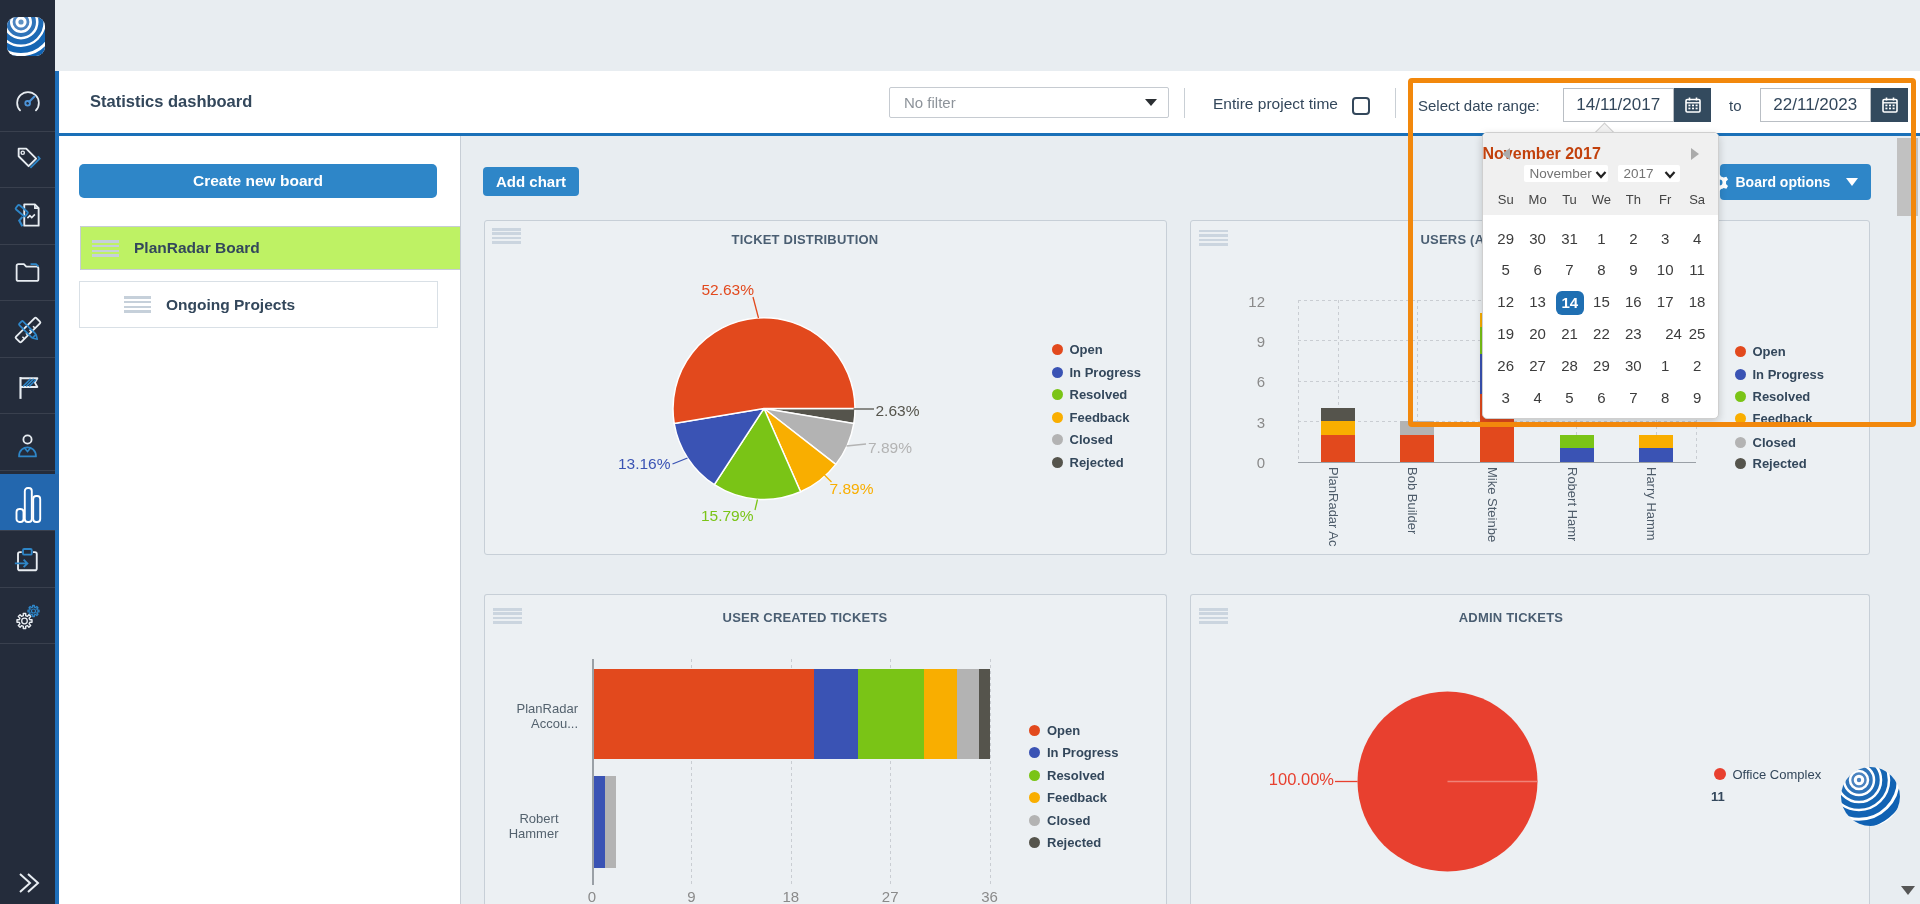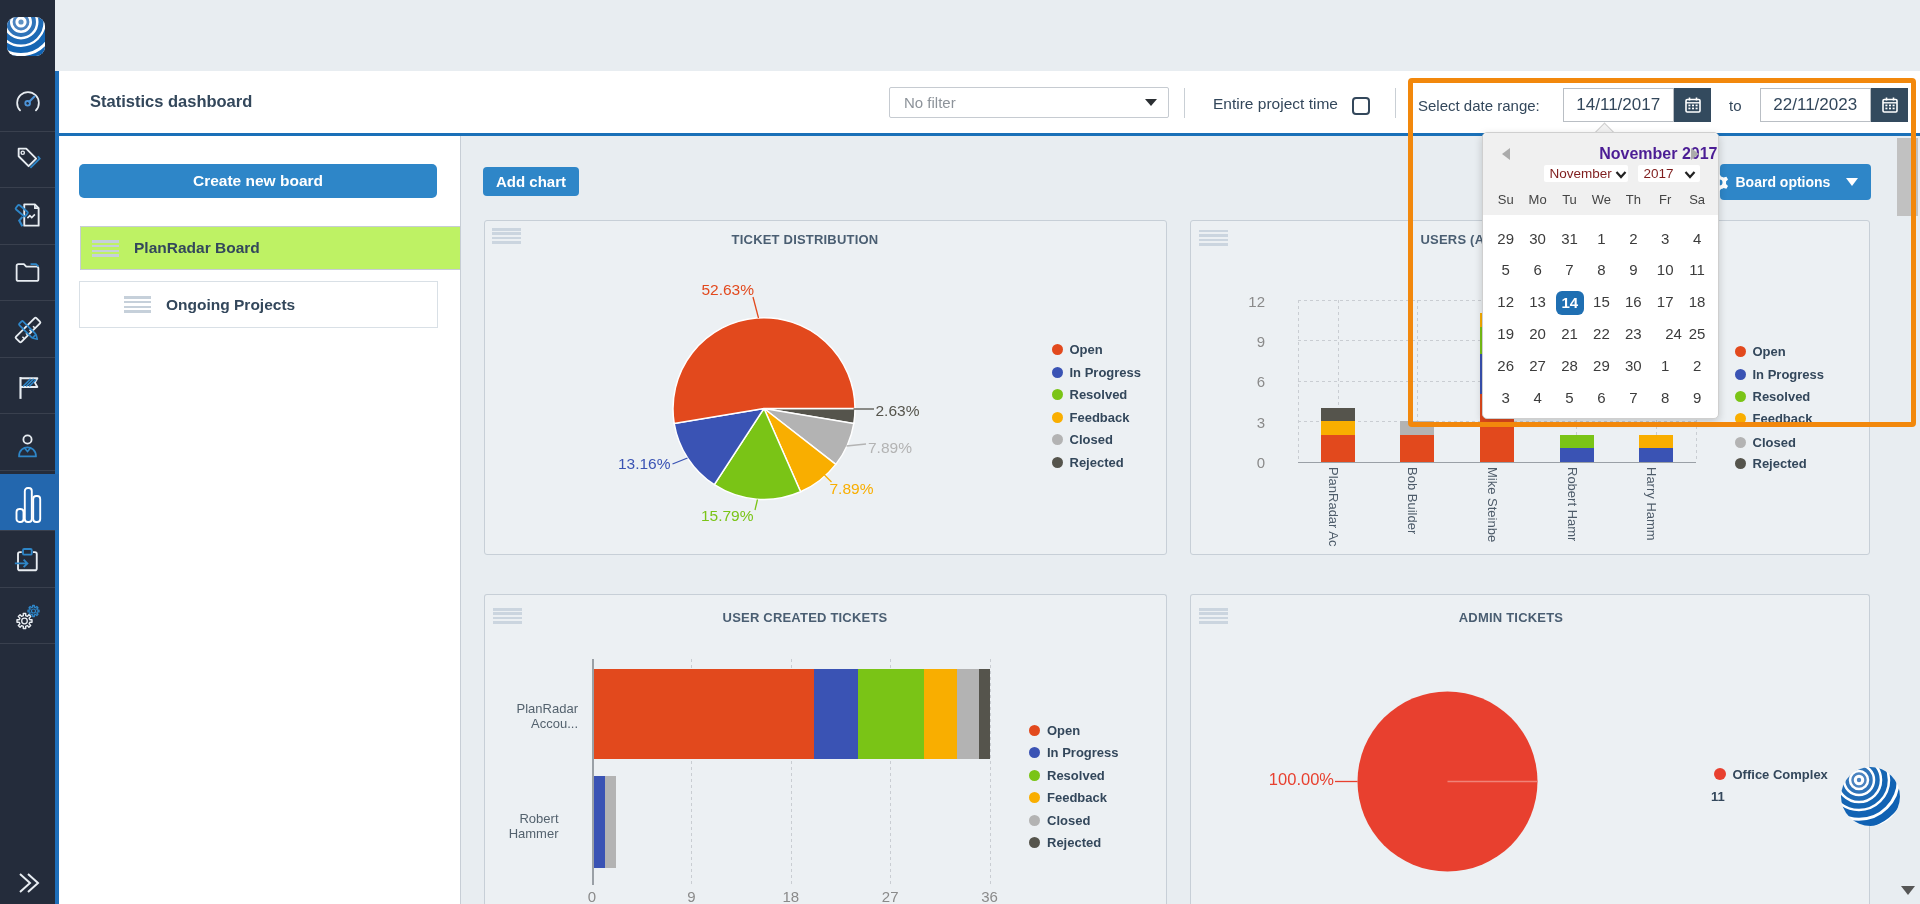--- a/index.html
+++ b/index.html
@@ -43,21 +43,21 @@
 .axlab { position:absolute; font-size:15px; color:#8A8A8A; }
 .dashv { position:absolute; width:1px; background:repeating-linear-gradient(to bottom,#C9CDD2 0 3px,transparent 3px 6px); }
 .dashh { position:absolute; height:1px; background:repeating-linear-gradient(to right,#C9CDD2 0 3px,transparent 3px 6px); }
 .bar { position:absolute; }
 .xlab { position:absolute; font-size:13px; color:#4E5C6A; white-space:nowrap; transform:rotate(90deg); transform-origin:top left; }
 .rowlab { position:absolute; font-size:13px; color:#54626E; text-align:right; white-space:nowrap; }
 
 #calpop { left:1481.5px; top:131.5px; width:237px; height:287.5px; background:#fff; border:1px solid #CFCFCF; border-radius:5px; box-shadow:0 3px 9px rgba(0,0,0,0.18); z-index:40; }
 #calcaret { left:1596px; top:125.5px; width:17px; height:17px; background:#F2F2F2; border-top:1px solid #CFCFCF; border-left:1px solid #CFCFCF; transform:rotate(45deg); z-index:39; }
 #calhead { position:absolute; left:0; top:0; width:100%; height:82px; background:#F0F0F0; border-radius:5px 5px 0 0; }
-.calsel { position:absolute; height:17px; background:#fff; border:none; border-radius:2px; font-size:13.5px; color:#7f1d1d; display:flex; align-items:center; padding-left:6px;margin-left:20px; }
+.calsel { position:absolute; height:17px; background:#fff; border:none; border-radius:2px; font-size:13.5px; color:#737373; display:flex; align-items:center; padding-left:6px; }
 .cell { position:absolute; width:32px; height:24px; text-align:center; font-size:15px; color:#3C3C3C; line-height:24px; }
 .wd { position:absolute; width:32px; text-align:center; font-size:13px; color:#444; }
 
 #orange { left:1408px; top:78px; width:508px; height:349px; border:5px solid #F2880C; border-radius:4px; z-index:50; pointer-events:none; }
 
 #sthumb { left:1897px; top:138px; width:21px; height:78px; background:#C1C1C1; z-index:45; }
 #sarrow { left:1901px; top:886px; width:0; height:0; border-left:7px solid transparent; border-right:7px solid transparent; border-top:9px solid #565656; z-index:45; }
 </style>
 </head>
 <body>
@@ -395,21 +395,21 @@
 
   <div class="card" style="left:1189.5px; top:593.5px; width:680.5px; height:312.5px; border-bottom:none;">
     <div class="hamb" style="left:8.5px; top:13.5px;"></div>
     <div class="htitle" style="left:320.5px; top:15.5px; transform:translateX(-50%);">ADMIN TICKETS</div>
     <svg class="abs" style="left:0; top:0;" width="680" height="312" viewBox="0 0 680 312">
       <circle cx="256.5" cy="186.5" r="90" fill="#E8402F"></circle>
       <line x1="256.5" y1="186.5" x2="346.5" y2="186.5" stroke="#F08378" stroke-width="1.5"></line>
       <line x1="144" y1="186.5" x2="166.5" y2="186.5" stroke="#E8402F" stroke-width="1.3"></line>
       <text x="143" y="190" text-anchor="end" fill="#E8402F" font-size="16.5px" font-family="Liberation Sans">100.00%</text>
     </svg>
-    <div class="litem" style="left:523px; top:172px; font-weight:bold;"><span class="dot" style="background:#E8402F; width:12px; height:12px;"></span>Office Complex</div>
+    <div class="litem" style="left:523px; top:172px; font-weight:normal;"><span class="dot" style="background:#E8402F; width:12px; height:12px;"></span>Office Complex</div>
     <div class="litem" style="left:520.5px; top:194px; font-weight:bold;">11</div>
   </div>
 
   <svg class="abs" style="left:1840.5px; top:767px; z-index:6;" width="59" height="59" viewBox="0 0 59 59">
     <defs>
         <clipPath id="ball">
           <circle cx="29.5" cy="29.5" r="29.5"></circle>
         </clipPath>
       </defs>
     <circle cx="29.5" cy="29.5" r="29.5" fill="#fff"></circle>
@@ -423,21 +423,21 @@
       <circle cx="18" cy="13" r="44.5" stroke="#0F61B3" stroke-width="7.5"></circle>
     </g>
   </svg>
 
   <div id="sthumb" class="abs"></div>
   <div id="sarrow" class="abs"></div>
 
   <div id="calcaret" class="abs"></div>
   <div id="calpop" class="abs">
     <div id="calhead">
-      <div style="position:absolute; left:0; top:12px; width:100%; text-align:right; font-weight:bold; font-size:16px; color:#4c1d95;">November 2017</div>
+      <div style="position:absolute; left:0; top:12px; width:100%; text-align:left; font-weight:bold; font-size:16px; color:#c2410c;">November 2017</div>
       <div style="position:absolute; left:19px; top:15px; width:0; height:0; border-top:6px solid transparent; border-bottom:6px solid transparent; border-right:8px solid #ABABAB;"></div>
       <div style="position:absolute; right:19px; top:15px; width:0; height:0; border-top:6px solid transparent; border-bottom:6px solid transparent; border-left:8px solid #ABABAB;"></div>
       <div class="calsel" style="left:41px; top:32px; width:84.5px;">November<svg style="position:absolute; right:1px; top:6px;" width="12" height="8" viewBox="0 0 12 8">
             <path d="M1.5 1 L6 6 L10.5 1" fill="none" stroke="#222" stroke-width="2.2"></path>
           </svg></div>
       <div class="calsel" style="left:135px; top:32px; width:62px;">2017<svg style="position:absolute; right:4px; top:6px;" width="12" height="8" viewBox="0 0 12 8">
             <path d="M1.5 1 L6 6 L10.5 1" fill="none" stroke="#222" stroke-width="2.2"></path>
           </svg></div>
       <div class="wd" style="left:7.2px; top:59px;">Su</div>
       <div class="wd" style="left:39.1px; top:59px;">Mo</div>

